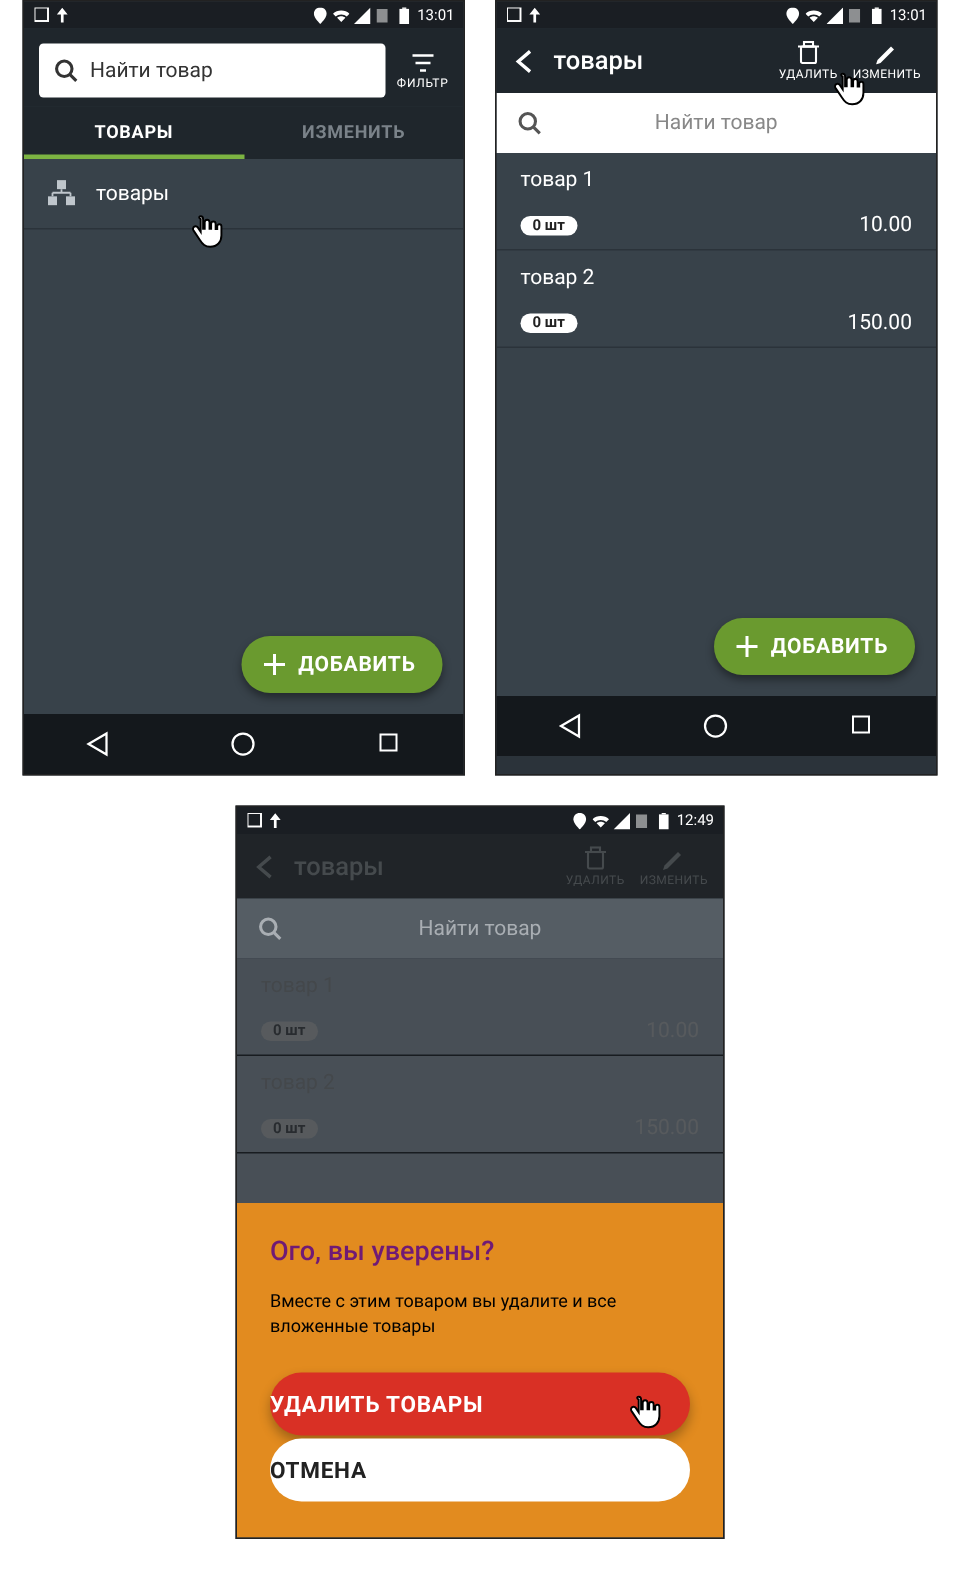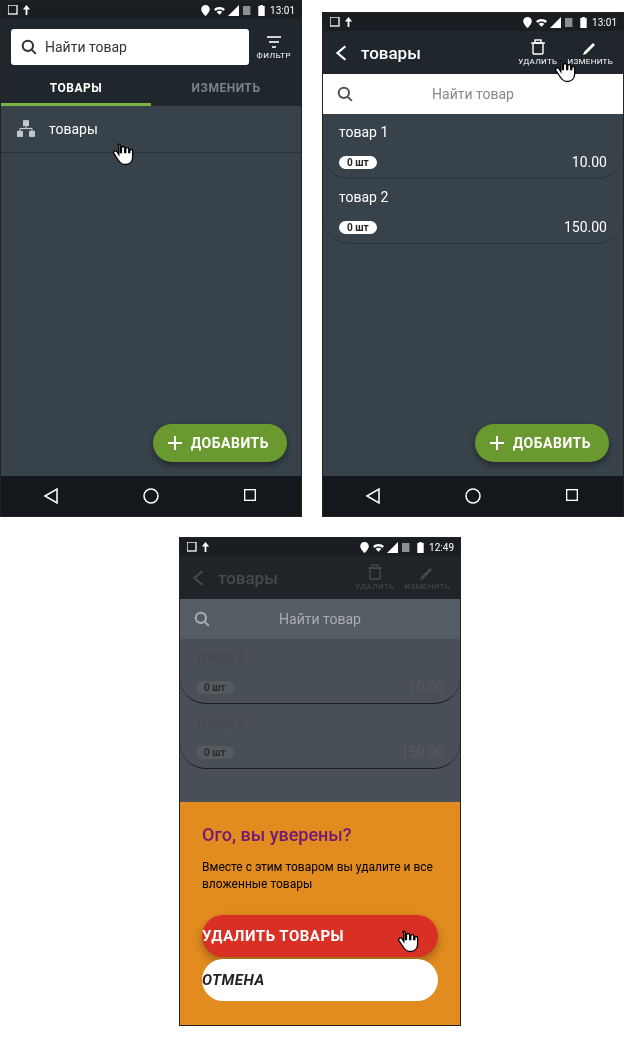--- a/index.html
+++ b/index.html
@@ -1,17 +1,17 @@
 <!DOCTYPE html>
 <html><head>
 <meta charset="utf-8">
 <style>
   * { box-sizing: border-box; margin: 0; padding: 0; font-family: Roboto, Arial, sans-serif; }
   body { background: #fff; width: 640px; }
-  .row { display: flex; gap: 20px; padding: 0 0 20px; align-items: flex-end; }
+  .row { display: flex; gap: 20px; padding: 0 15px 20px; }
   .phone { width: 302px; background: #2b333a; border: 1px solid #222; position: relative; overflow: hidden; }
   .row2 { display:flex; justify-content:center; padding-bottom:20px;}
   
   .status { height: 18px; background: #1a1e23; display:flex; align-items:center; justify-content:flex-end; padding:0 6px; gap:3px; font-size:10px; color:#fff;}
   .status .left-icons{ margin-right:auto; display:flex; gap:3px;}
   .sicon{width:11px;height:11px;display:inline-flex;align-items:center;justify-content:center;}
   
   .topbar { background: #1f262c; display:flex; align-items:center; padding:8px 10px; gap:10px; }
   .back{color:#fff;}
   .title{color:#fff; font-size:17px; font-weight:500; flex:1;}
@@ -23,39 +23,39 @@
   .filter{ color:#fff; text-align:center; font-size:8px; letter-spacing:.5px;}
   .filter .aicon{display:block; width:18px;height:14px; margin:0 auto 2px;}
   
   .tabs{ background:#1f262c; display:flex; }
   .tab{ flex:1; text-align:center; padding:10px 0 8px; font-size:12px; font-weight:700; letter-spacing:.5px; color:#7a8289; border-bottom:3px solid transparent;}
   .tab.active{ color:#fff; border-bottom-color:#7cb342;}
   
   .content{ min-height:340px; background:#38424a; position:relative;}
   .catrow{ display:flex; align-items:center; gap:14px; padding:14px 16px; border-bottom:1px solid #2b333a; color:#fff; font-size:14px;}
   .catrow .cicon{width:18px;height:18px; color:#bfc6cc;}
-  .itemrow{ padding:10px 16px 8px; border-bottom:1px solid #2b333a;border-radius:26px;}
+  .itemrow{ padding:10px 16px 8px; border-bottom:1px solid #2b333a;}
   .itemrow .name{ color:#fff; font-size:14px; margin-bottom:14px;}
   .itemrow .line2{ display:flex; align-items:center; justify-content:space-between;}
   .badge{ background:#fff; color:#222; font-size:10px; font-weight:700; border-radius:10px; padding:1px 8px;}
   .price{ color:#fff; font-size:14px;}
   
   .fab{ position:absolute; right:14px; bottom:14px; background:#6a9a2f; color:#fff; border-radius:24px; padding:11px 18px 11px 14px; display:flex; align-items:center; gap:8px; font-size:14px; font-weight:700; letter-spacing:.5px; box-shadow:0 3px 6px rgba(0,0,0,.4);}
   .fab .plus{width:16px;height:16px;}
   
   .navbar{ height:40px; background:#14181c; display:flex; align-items:center; justify-content:space-around;}
   .nbtn{ width:18px;height:18px; color:#fff;}
   
   .dimmed .topbar,.dimmed .searchwrap,.dimmed .tabs,.dimmed .content>.itemrow,.dimmed .content>.catrow{ filter:brightness(.55);}
   .sheet{ position:absolute; left:0; right:0; bottom:0; background:#e28b1f; padding:22px 22px 22px;}
   .sheet h3{ color:#701a75; font-size:18px; font-weight:500; margin-bottom:14px;}
   .sheet p{ color:#000000; font-size:12px; line-height:1.4; margin-bottom:22px;}
   .btn{ display:block; width:100%; border-radius:24px; padding:12px 0; text-align:left; font-size:15px; font-weight:700; letter-spacing:.5px; margin-bottom:2px; position:relative;}
   .btn.danger{ background:#d93025; color:#fff; box-shadow:0 4px 8px rgba(0,0,0,.3);}
-  .btn.cancel{ background:#fff; color:#222;font-style:italic;}
+  .btn.cancel{ background:#fff; color:#222;}
   
   .hand{ position:absolute; width:26px; height:30px; z-index:50; pointer-events:none;}
   
   .searchrow{ background:#fff; display:flex; align-items:center; gap:10px; padding:0 14px; height:40px; color:#888; font-size:14px; justify-content:center;}
   .searchrow .sgl{position:absolute; left:14px;}
   .phone3 .searchrow{ background:#555d64; color:#a9aeb3;}
   .phone3 .content{ background:#484f56;}
   .phone3 .itemrow .name{ color:#7b8289;}
   .phone3 .price{ color:#9ea4a9;}
   .phone3 .badge{ background:#9ea4a9; color:#484f56;}
@@ -369,21 +369,21 @@
           <svg viewBox="0 0 18 18" width="16" height="16">
             <use href="#i-navrecent"></use>
           </svg>
         </span>
     </div>
   </div>
 </div>
 
 <div class="row2">
 
-  <div class="phone phone3 dimmed" style="width:282px">
+  <div class="phone phone3 dimmed" style="width:326px">
     <div class="status">
       <div class="left-icons">
         <span class="sicon">
             <svg viewBox="0 0 10 10" width="10" height="10">
               <use href="#i-sq"></use>
             </svg>
           </span>
         <span class="sicon">
             <svg viewBox="0 0 10 12" width="9" height="11">
               <use href="#i-up"></use>

